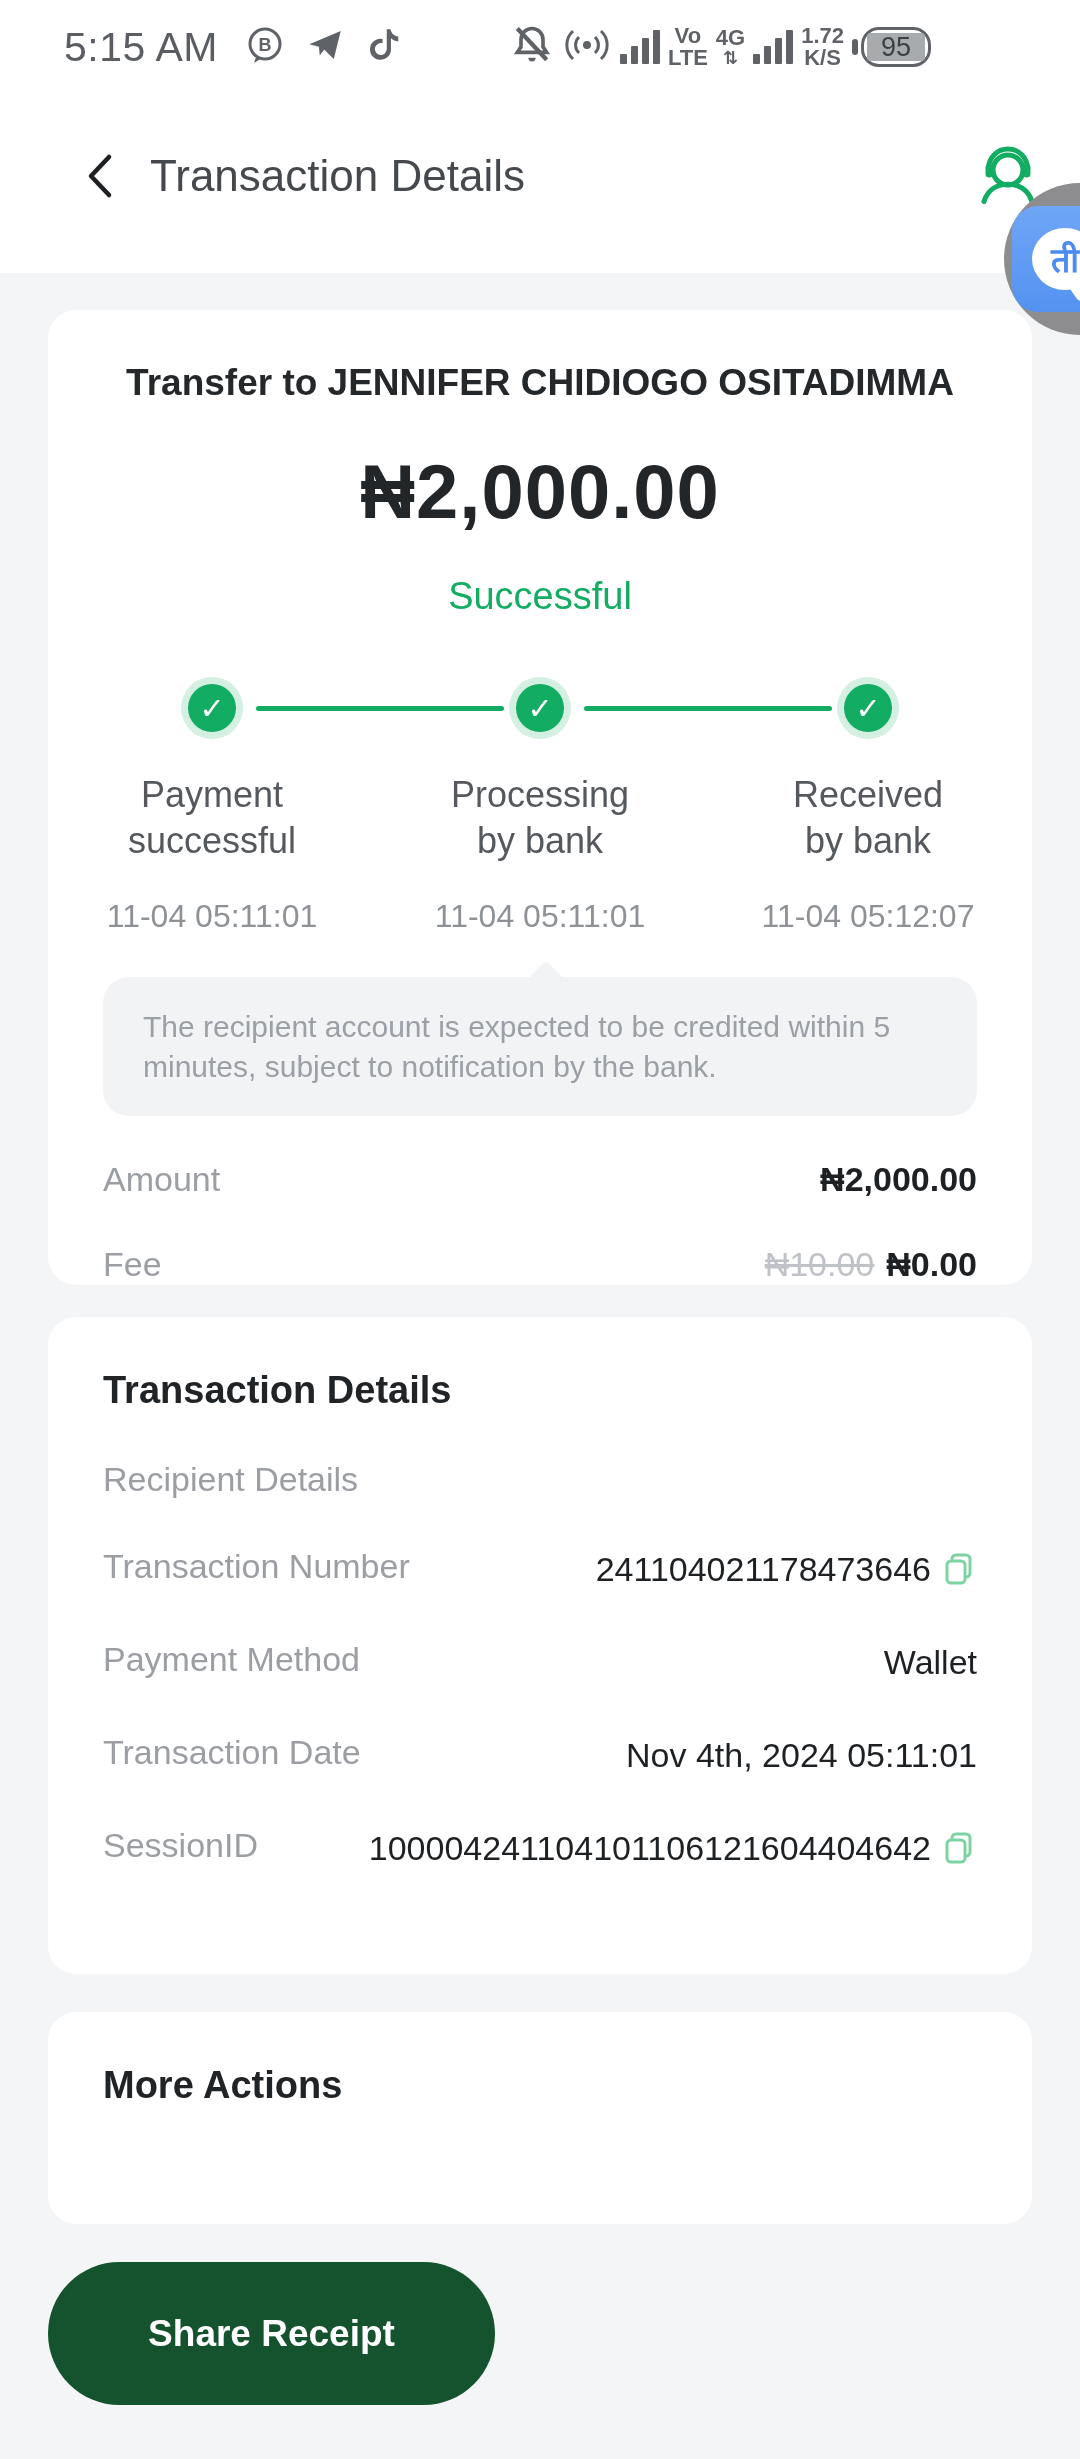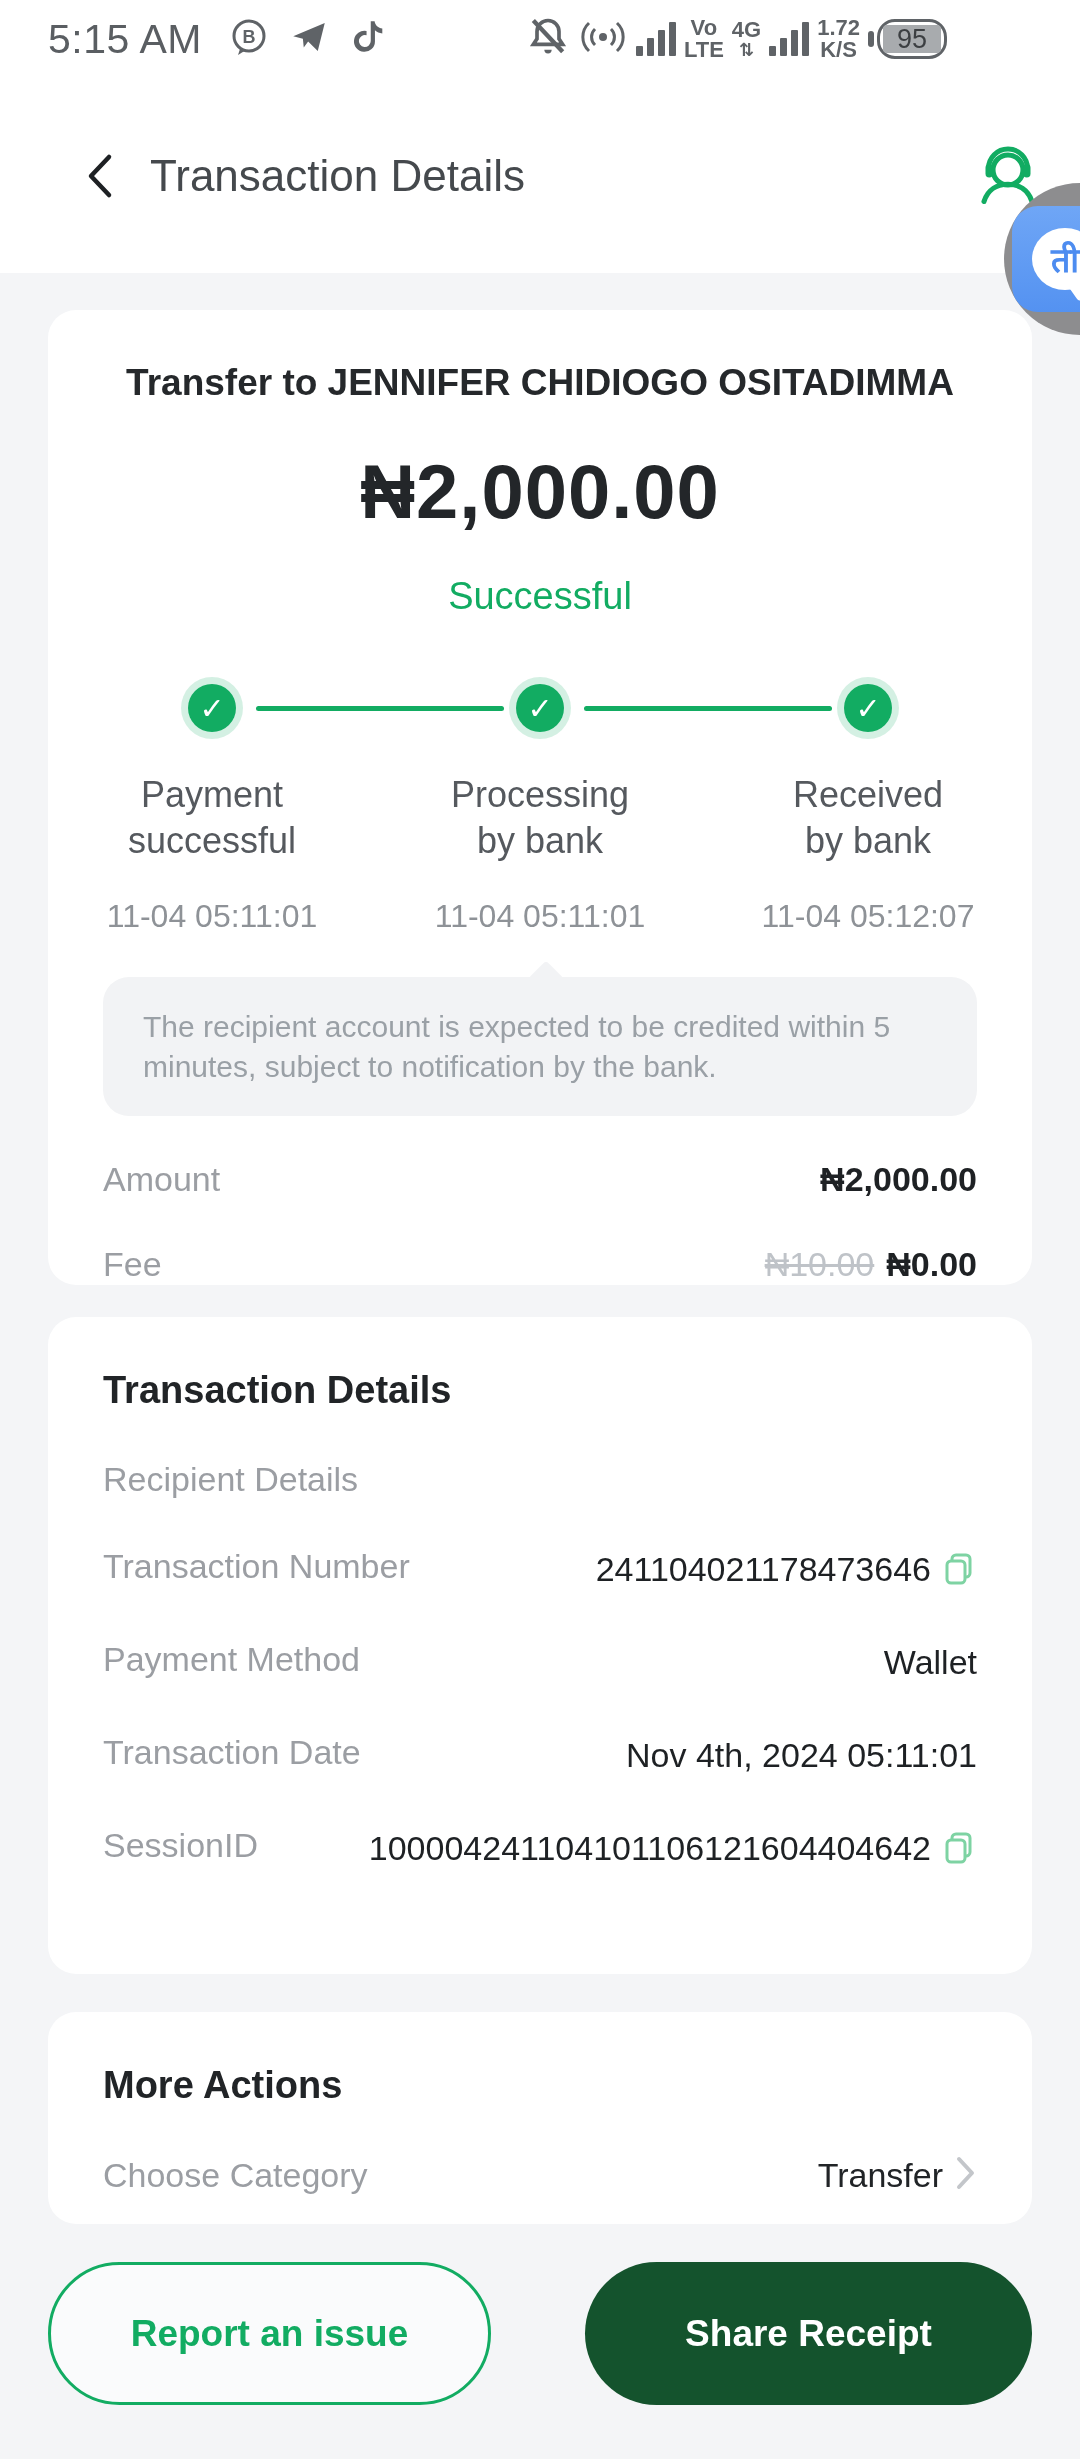--- a/index.html
+++ b/index.html
@@ -7,22 +7,22 @@
   body {
     font-family:"Liberation Sans","DejaVu Sans",sans-serif;
     background:#f4f5f7;
     width:1080px; height:2459px;
     position:relative; overflow:hidden;
   }
   .top-white { position:absolute; top:0; left:0; width:1080px; height:273px; background:#ffffff; }
 
   
   .statusbar {
-    position:absolute; top:0; left:0; width:995px; height:78px;
-    display:flex; align-items:center; padding:0 48px; color:#5f6367;
+    position:absolute; top:8px; left:0; width:995px; height:78px;
+    display:flex; align-items:center; padding:0 64px; color:#5f6367;
   }
   .sb-time { font-size:41px; color:#5a5e62; letter-spacing:0.5px; }
   .sb-left-icons { display:flex; align-items:center; gap:18px; margin-left:26px; }
   .sb-right { margin-left:auto; display:flex; align-items:center; gap:8px; }
   .sb-stack { display:flex; flex-direction:column; align-items:center; line-height:1.0; font-size:22px; font-weight:bold; color:#5f6367; }
   .sb-bars { display:flex; align-items:flex-end; gap:4px; height:34px; }
   .sb-bars i { display:block; width:7px; background:#5f6367; border-radius:1px; }
   .battery { display:flex; align-items:center; gap:3px; }
   .battery .cap { width:6px; height:16px; background:#5f6367; border-radius:3px; }
   .battery .shell { width:70px; height:40px; border:3px solid #5f6367; border-radius:18px; padding:3px; display:flex; }
@@ -291,29 +291,17 @@
               <rect x="5" y="9" width="18" height="22" rx="4" fill="#ffffff" stroke="#7ed3a3" stroke-width="3"></rect>
             </svg>
         </span>
       </span>
     </div>
   </div>
 </div>
 
 <div class="card card3">
   <div class="card-h">More Actions</div>
-  <div class="ma-row">
-    <span class="lab">Choose Category</span>
-    <span class="ma-right">
-      <span class="val">Transfer</span>
-      <span>
-        <svg width="24" height="40" viewBox="0 0 24 40">
-            <polyline points="6,6 19,20 6,34" fill="none" stroke="#c3c6ca" stroke-width="4" stroke-linecap="round" stroke-linejoin="round"></polyline>
-          </svg>
-      </span>
-    </span>
-  </div>
 </div>
 
 <div class="btn-row">
-  <div class="btn btn-outline">Report an issue</div>
   <div class="btn btn-solid">Share Receipt</div>
 </div>
 
 </body></html>

